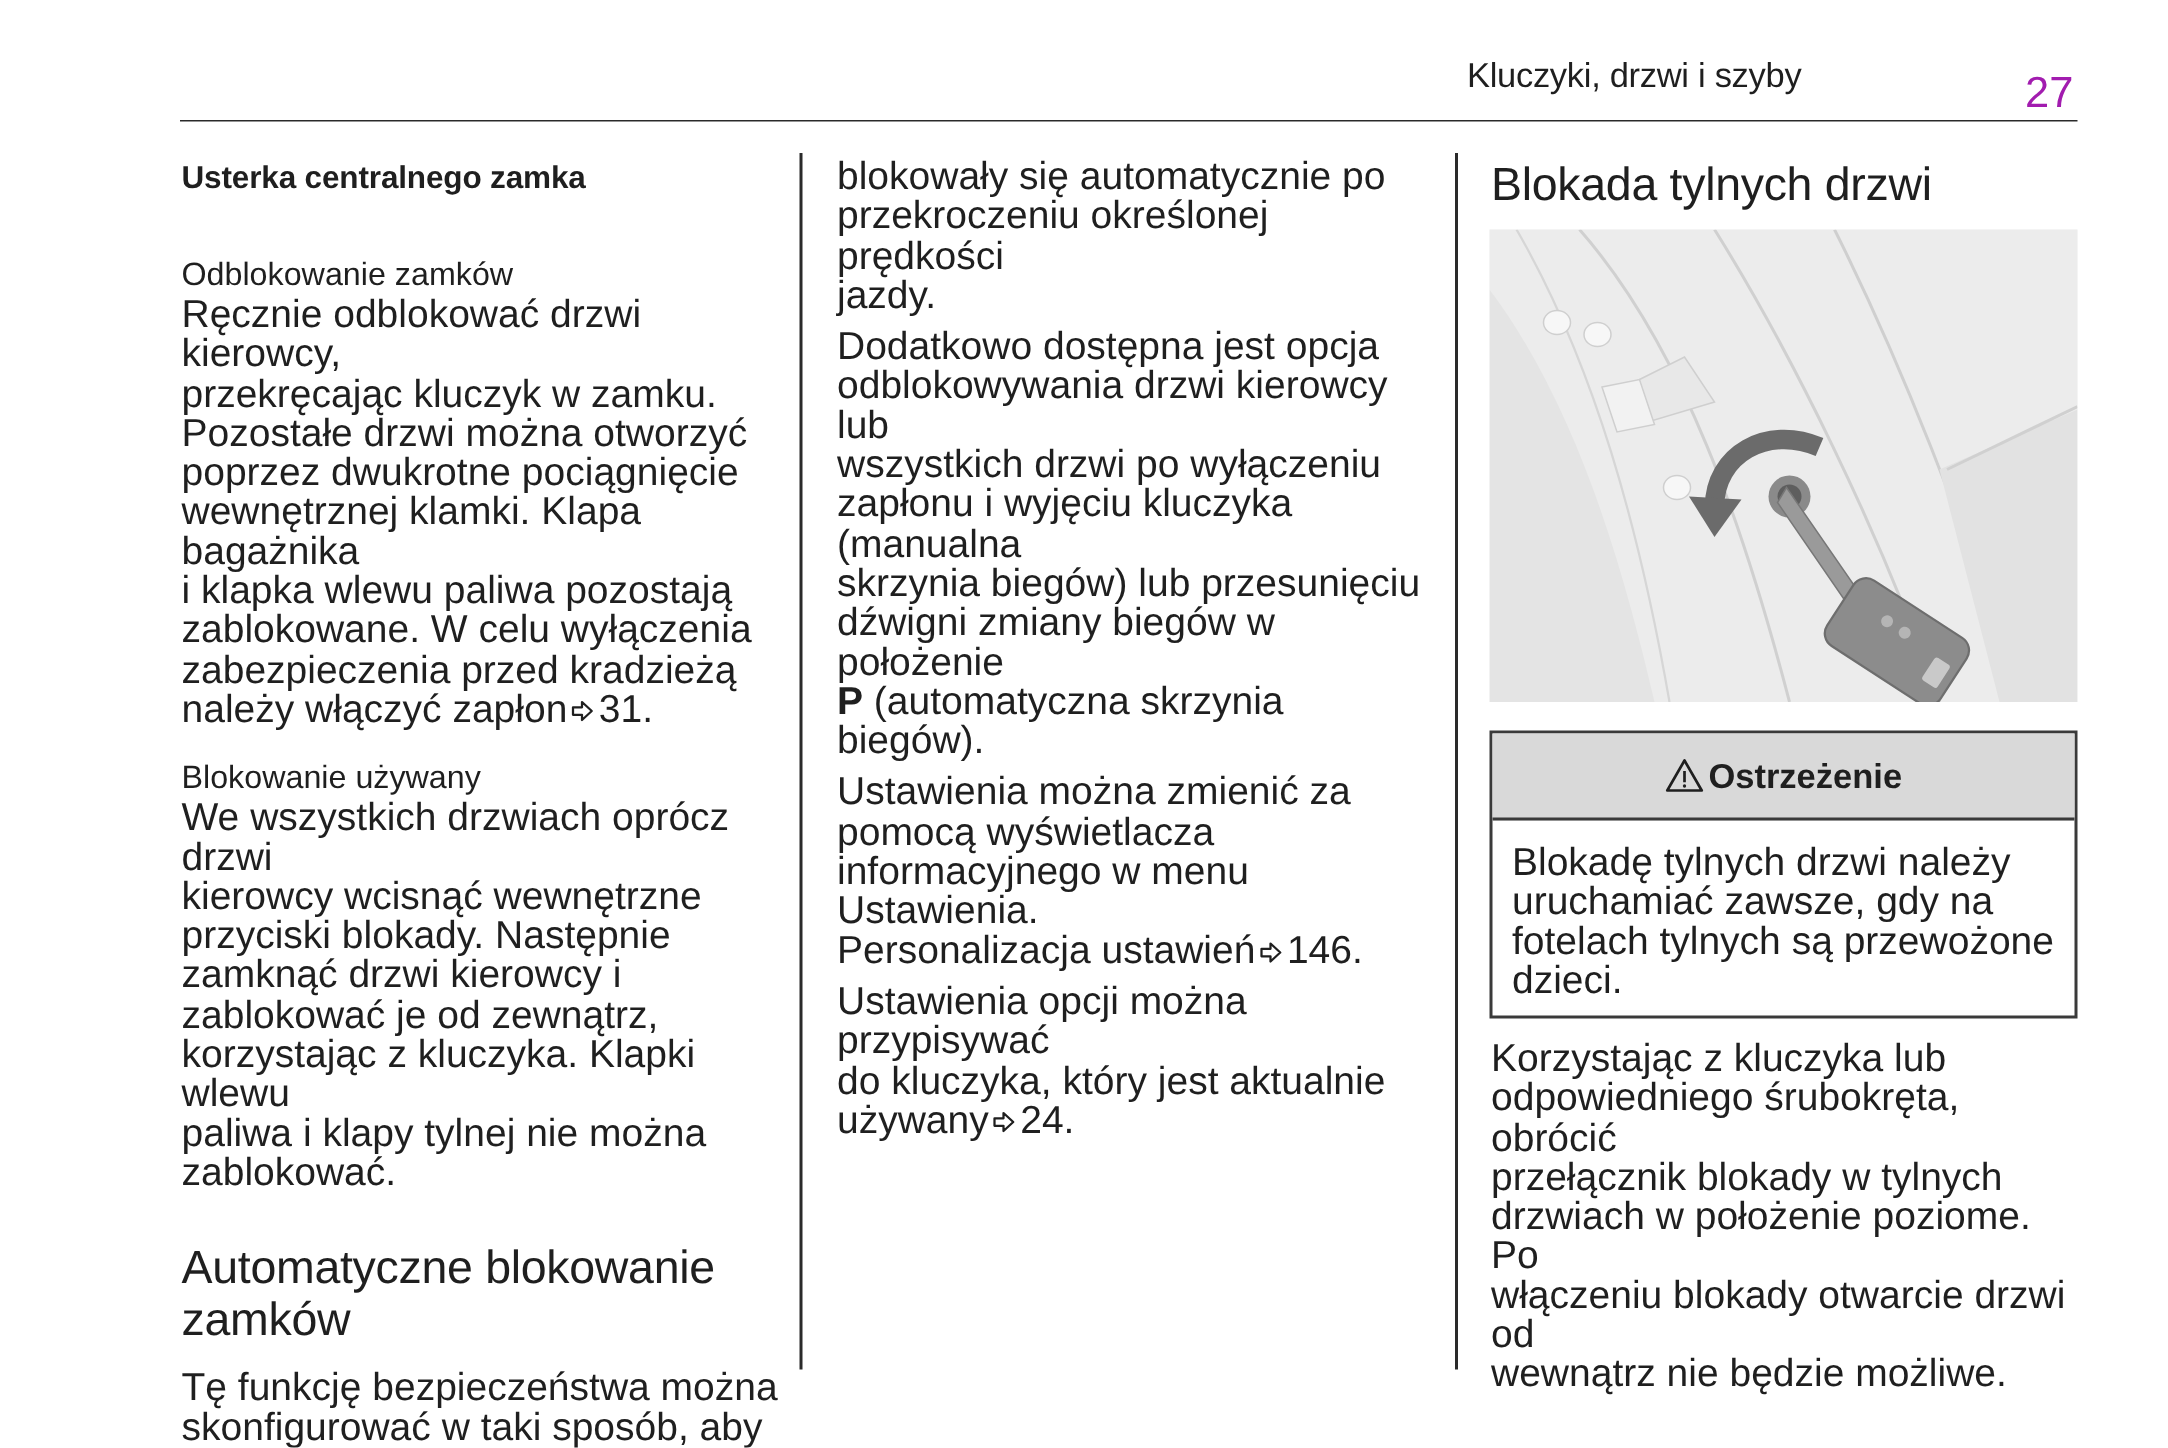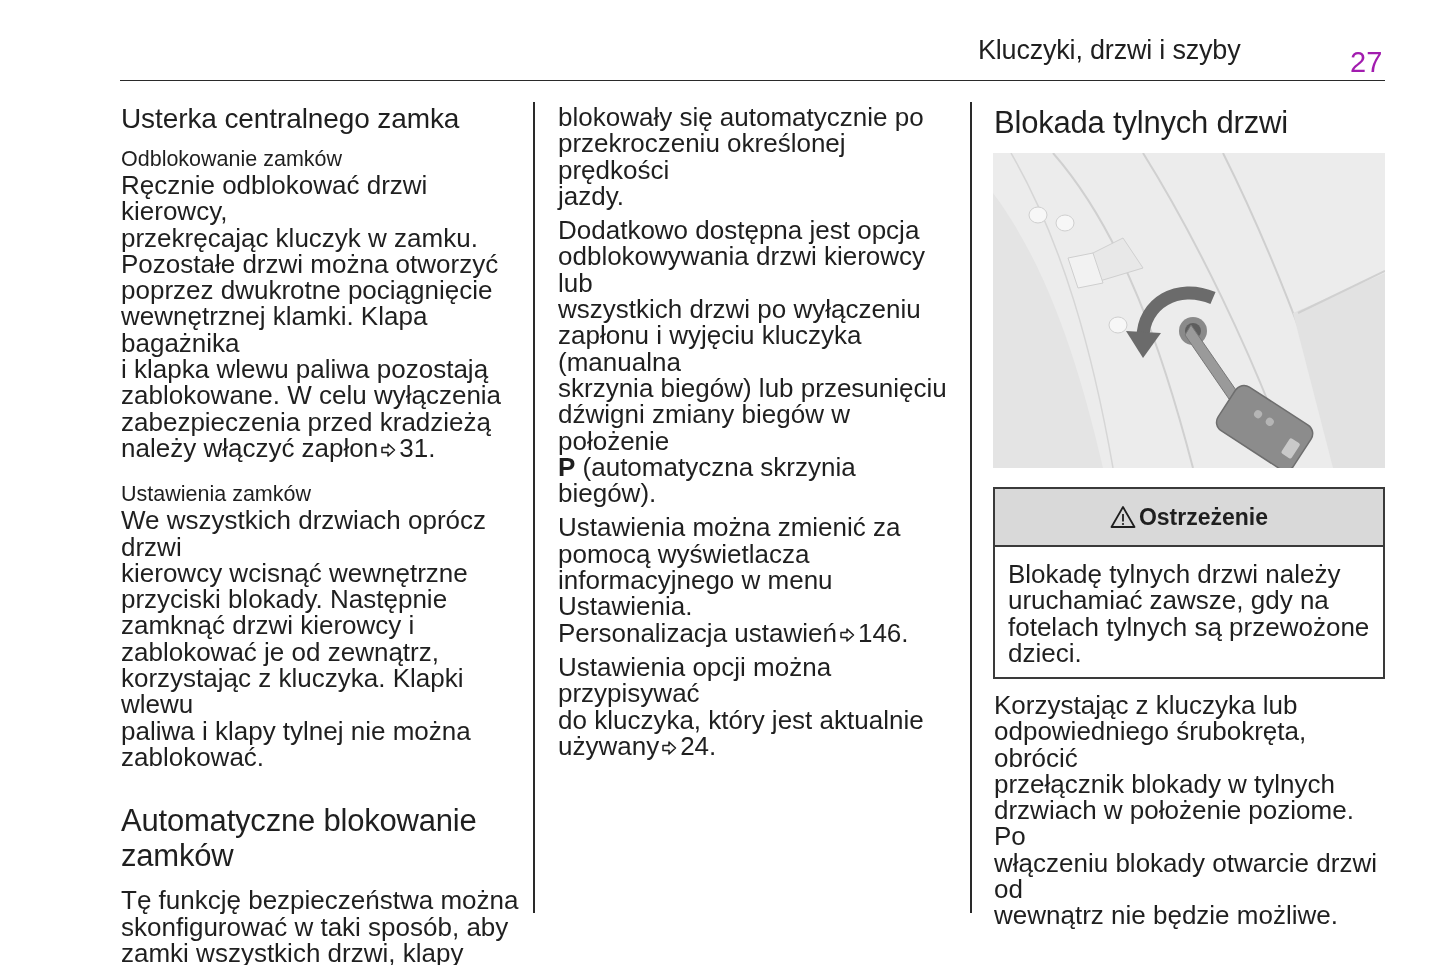--- a/index.html
+++ b/index.html
@@ -1,35 +1,35 @@
 <!DOCTYPE html>
 <html><head>
   <meta charset="utf-8">
   <style>
     html, body { margin: 0; padding: 0; background: #ffffff; }
     body {
       width: 1445px; height: 965px; position: relative; overflow: hidden;
       font-family: "Liberation Sans", sans-serif; color: #1f1f1f;
     }
     .header-title {
-      position: absolute; left: 978px; top: 32px; font-size: 27px; line-height: 36px;
+      position: absolute; left: 978px; top: 32px; font-size: 23px; line-height: 36px;
       letter-spacing: -0.2px; color: #1f1f1f;
     }
     .page-number {
       position: absolute; left: 1350px; top: 44px; font-size: 29px; line-height: 36px; color: #a21caf;
     }
     .header-rule {
       position: absolute; left: 120px; top: 80px; width: 1265px; height: 1px; background: #2a2a2a;
     }
     .col-divider { position: absolute; top: 102px; width: 1.5px; height: 811px; background: #2a2a2a; }
     .col { position: absolute; top: 100px; }
     .col1 { left: 121px; width: 400px; }
     .col2 { left: 558px; width: 400px; }
     .col3 { left: 994px; width: 392px; }
-    .h2 { font-size: 28px; line-height: 30px; margin: 0; font-weight: normal; letter-spacing: -0.1px; }
+    .h2 { font-size: 21px; line-height: 30px; margin: 0; font-weight: bold; letter-spacing: -0.1px; }
     .h1 { font-size: 31px; line-height: 35px; margin: 0; font-weight: normal; letter-spacing: -0.2px; }
     .h3 { font-size: 21.5px; line-height: 26px; margin: 0; font-weight: normal; }
     .p { font-size: 26px; line-height: 26.3px; margin: 0; white-space: pre-line; }
     .ref-icon { display: inline-block; width: 16px; height: 16px; vertical-align: -1px; margin: 0 3px 0 2px; }
     .bold-p { font-weight: bold; }
 
     .figure {
       position: absolute; left: 993px; top: 153px; width: 392px; height: 315px;
       background: #ececec; overflow: hidden;
     }
@@ -50,34 +50,34 @@
 <div class="header-title">Kluczyki, drzwi i szyby</div>
 <div class="page-number">27</div>
 <div class="header-rule"></div>
 
 <div class="col-divider" style="left:533px"></div>
 <div class="col-divider" style="left:970px"></div>
 
 <div class="col col1">
   <h2 class="h2" style="margin-top:4px">Usterka centralnego zamka</h2>
 
-  <h3 class="h3" style="margin-top:12px">Odblokowanie zamków</h3>
+  <h3 class="h3" style="margin-top:36px">Odblokowanie zamków</h3>
   <p class="p"><span>Ręcznie odblokować drzwi kierowcy,
 przekręcając kluczyk w zamku.
 Pozostałe drzwi można otworzyć
 poprzez dwukrotne pociągnięcie
 wewnętrznej klamki. Klapa bagażnika
 i klapka wlewu paliwa pozostają
 zablokowane. W celu wyłączenia
 zabezpieczenia przed kradzieżą
 należy włączyć zapłon</span><span class="ref-icon"><svg viewBox="0 0 16 16" width="16" height="16">
           <path d="M2 5.5 H8 V2 L14.5 8 L8 14 V10.5 H2 Z" fill="none" stroke="#1f1f1f" stroke-width="1.5" stroke-linejoin="round"></path>
         </svg></span><span>31.</span></p>
 
-  <h3 class="h3" style="margin-top:20px">Ustawienia zamków</h3>
+  <h3 class="h3" style="margin-top:20px">Blokowanie używany</h3>
   <p class="p">We wszystkich drzwiach oprócz drzwi
 kierowcy wcisnąć wewnętrzne
 przyciski blokady. Następnie
 zamknąć drzwi kierowcy i
 zablokować je od zewnątrz,
 korzystając z kluczyka. Klapki wlewu
 paliwa i klapy tylnej nie można
 zablokować.</p>
 
   <h1 class="h1" style="margin-top:33px; white-space:pre-line">Automatyczne blokowanie

